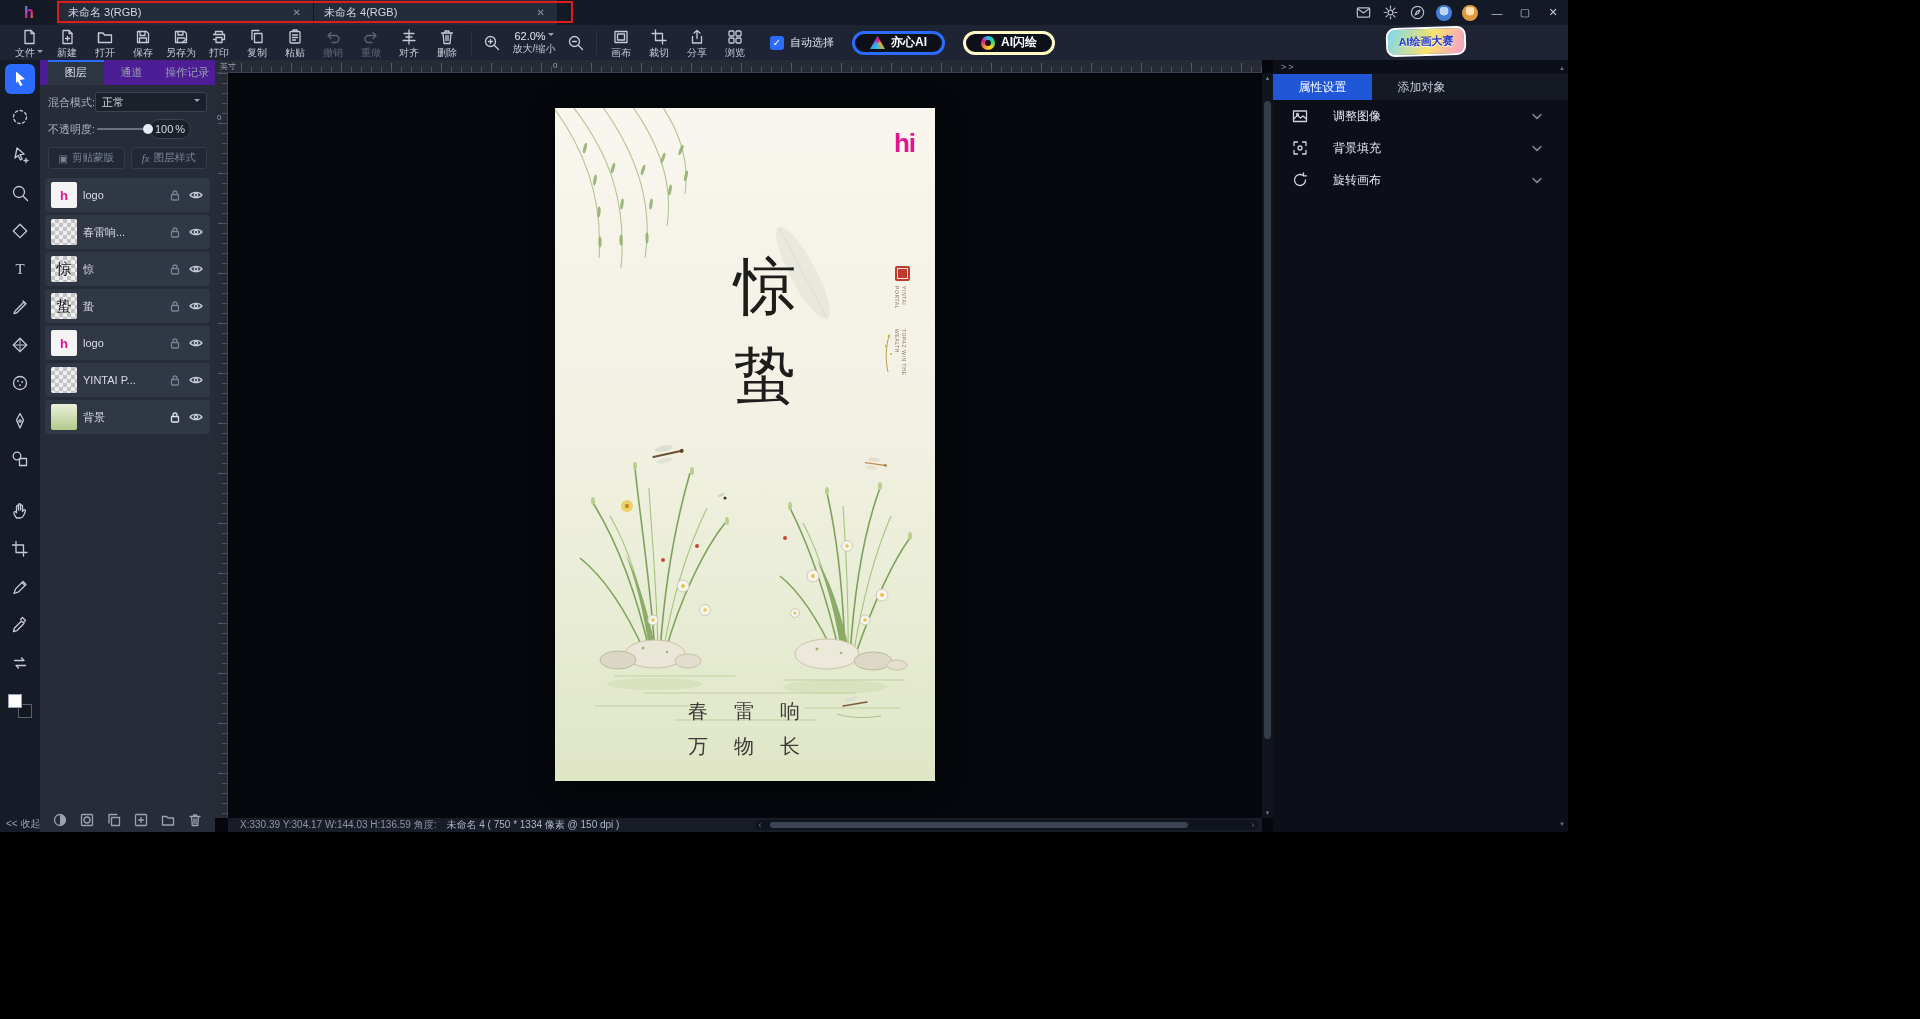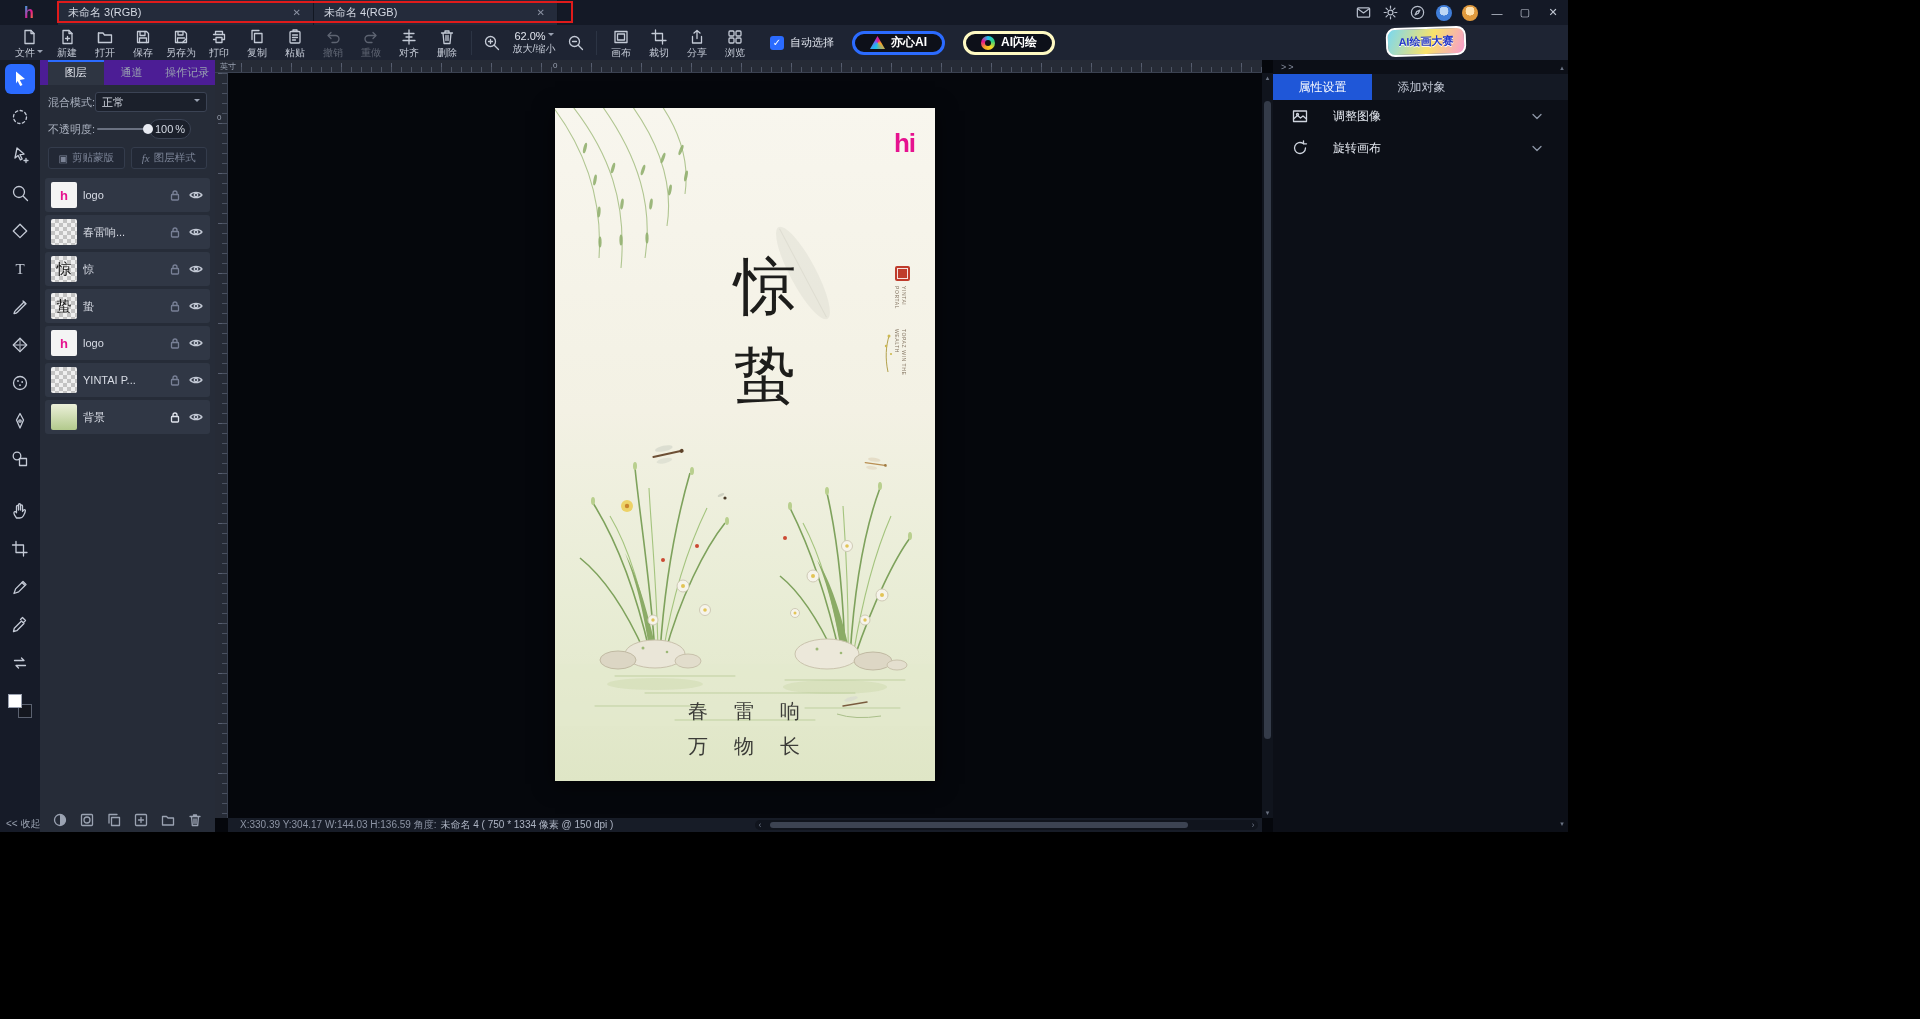--- a/index.html
+++ b/index.html
@@ -106,21 +106,21 @@
   .pchar { font-family:"DejaVu Serif",serif; font-size:62px; color:#1d1d1b; line-height:1; }
   .seal { position:absolute; left:340px; top:158px; width:15px; height:15px; background:#bf3b2b; border-radius:2px; }
   .seal::after { content:""; position:absolute; inset:2px; border:1px solid rgba(255,255,255,.85); }
   .seal-text { position:absolute; left:338px; top:178px; height:110px; display:flex; gap:2px; writing-mode:vertical-rl; font-size:5px; color:#857663; letter-spacing:.6px; line-height:1.4; }
   .slogan { position:absolute; left:133px; top:590px; width:112px; display:flex; flex-direction:column; gap:8px; font-family:"DejaVu Serif",serif; font-size:20px; color:#3c3c38; }
   .slogan-row { display:flex; justify-content:space-between; }
 
   .vscroll { position:absolute; right:0; top:13px; width:11px; bottom:14px; background:#10141d; z-index:3; }
   .vs-arrow { position:absolute; left:0; width:11px; text-align:center; font-size:7px; color:#6b7383; cursor:pointer; }
   .vthumb { position:absolute; left:2px; right:2px; top:28px; height:638px; background:#343b49; border-radius:4px; cursor:pointer; }
-  .statusbar { position:absolute; left:13px; right:11px; bottom:0; height:14px; background:#171c27; display:flex; align-items:center; gap:4px; padding-left:12px; font-size:10px; color:#8d94a4; z-index:4; }
+  .statusbar { position:absolute; left:13px; right:11px; bottom:0; height:14px; background:#171c27; display:flex; align-items:center; gap:10px; padding-left:12px; font-size:10px; color:#8d94a4; z-index:4; }
   .st2 { color:#aeb5c4; }
   .hscroll { position:absolute; left:527px; right:4px; top:2px; bottom:2px; background:#10141d; border-radius:5px; }
   .hs-arrow { position:absolute; top:0; bottom:0; width:10px; display:flex; align-items:center; justify-content:center; font-size:9px; color:#6b7383; cursor:pointer; }
   .hthumb { position:absolute; left:15px; width:418px; top:2px; bottom:2px; background:#3c4352; border-radius:4px; cursor:pointer; }
 
   
   .right-panel { position:absolute; left:1273px; top:60px; width:295px; height:772px; background:#0c0f17; }
   .rp-collapse { position:absolute; left:8px; top:2px; font-size:9px; color:#8a92a3; letter-spacing:2px; cursor:pointer; }
   .rp-tabs { position:absolute; left:0; top:14px; right:0; height:26px; display:flex; background:#141924; }
   .rp-tab { width:99px; display:flex; align-items:center; justify-content:center; font-size:12px; color:#c3c9d6; cursor:pointer;font-family:Liberation Serif, serif; }
@@ -1027,20 +1027,38 @@
               <g fill="none" stroke="currentColor" stroke-width="1.3" stroke-linecap="round" stroke-linejoin="round">
                 <path d="M5 7.5l4 4 4-4"></path>
               </g>
             </svg>
           </span>
         </div>
         <div class="rp-item">
           <span class="ic rpic">
             <svg width="18" height="18" viewBox="0 0 18 18">
               <g fill="none" stroke="currentColor" stroke-width="1.3" stroke-linecap="round" stroke-linejoin="round">
+                <path d="M3 6.5V3h3.5M15 6.5V3h-3.5M3 11.5V15h3.5M15 11.5V15h-3.5"></path>
+                <circle cx="9" cy="9" r="2"></circle>
+              </g>
+            </svg>
+          </span>
+          <span class="rp-label">背景填充</span>
+          <span class="ic chev">
+            <svg width="18" height="18" viewBox="0 0 18 18">
+              <g fill="none" stroke="currentColor" stroke-width="1.3" stroke-linecap="round" stroke-linejoin="round">
+                <path d="M5 7.5l4 4 4-4"></path>
+              </g>
+            </svg>
+          </span>
+        </div>
+        <div class="rp-item">
+          <span class="ic rpic">
+            <svg width="18" height="18" viewBox="0 0 18 18">
+              <g fill="none" stroke="currentColor" stroke-width="1.3" stroke-linecap="round" stroke-linejoin="round">
                 <path d="M14.5 9a5.5 5.5 0 1 1-2.2-4.4"></path>
                 <path d="M12.5 1.8v3h3"></path>
               </g>
             </svg>
           </span>
           <span class="rp-label">旋转画布</span>
           <span class="ic chev">
             <svg width="18" height="18" viewBox="0 0 18 18">
               <g fill="none" stroke="currentColor" stroke-width="1.3" stroke-linecap="round" stroke-linejoin="round">
                 <path d="M5 7.5l4 4 4-4"></path>

